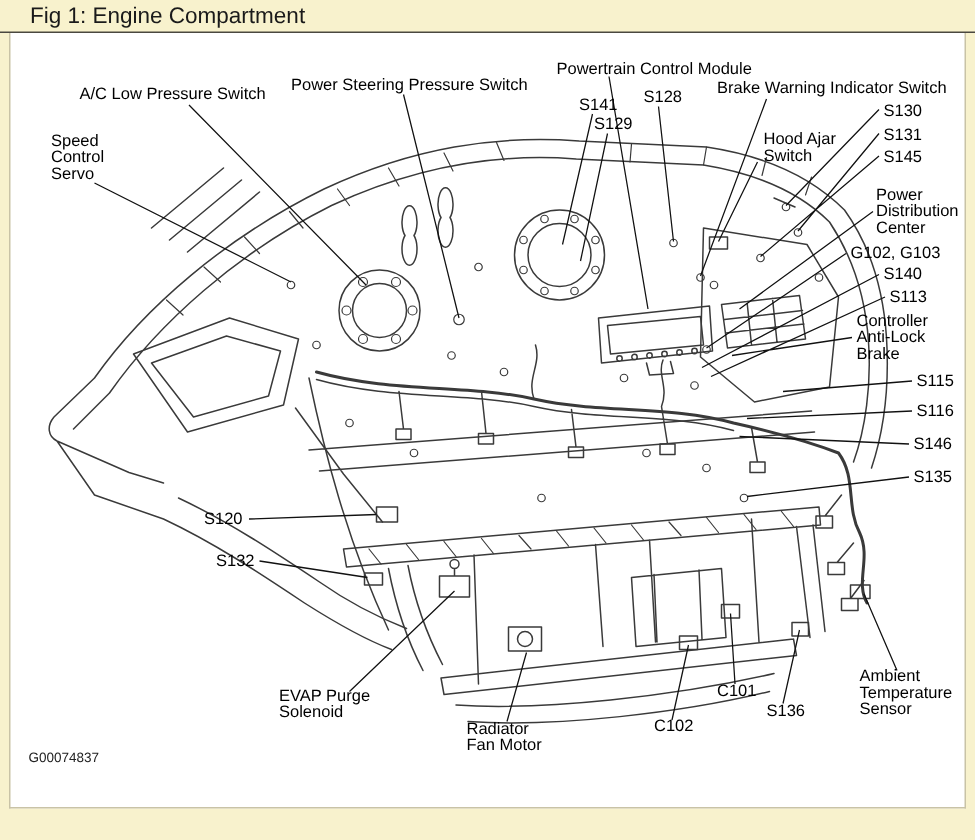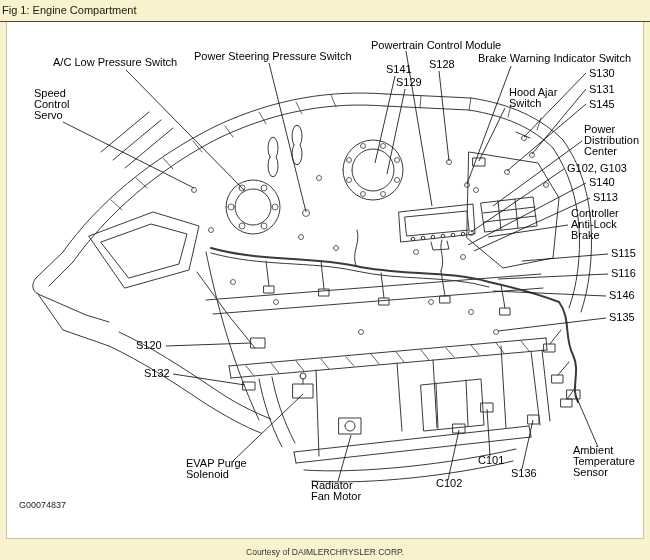--- a/index.html
+++ b/index.html
@@ -5,22 +5,22 @@
   html,body{margin:0;padding:0;}
   body{
     width:650px;height:560px;
     background:#f8f2cd;
     font-family:"Liberation Sans",sans-serif;
     position:relative;overflow:hidden;
   }
   .page{position:absolute;inset:0;background:#f8f2cd;}
   .titlebar{
     height:21px;line-height:21px;
-    padding-left:2px;
-    font-size:11px;color:#1a1a1a;
+    padding-left:20px;
+    font-size:15px;color:#1a1a1a;
     border-bottom:1px solid #4a4840;
     background:#f8f2cd;
   }
   .canvas{
     position:absolute;left:6px;top:22px;
     width:636px;height:516px;
     background:#ffffff;
     border-left:1px solid #c9c3a6;border-right:1px solid #c9c3a6;border-bottom:1px solid #c9c3a6;
     box-sizing:content-box;
   }
@@ -264,17 +264,14 @@
 
         <text x="572" y="454">Ambient</text>
         <text x="572" y="465">Temperature</text>
         <text x="572" y="476">Sensor</text>
 
         <text x="18" y="508" class="small">G00074837</text>
       </g>
     </svg>
   </div>
 
-  <div class="footer">
-    <span>Courtesy of DAIMLERCHRYSLER CORP.</span>
-  </div>
 
 </div>
 
 </body></html>

